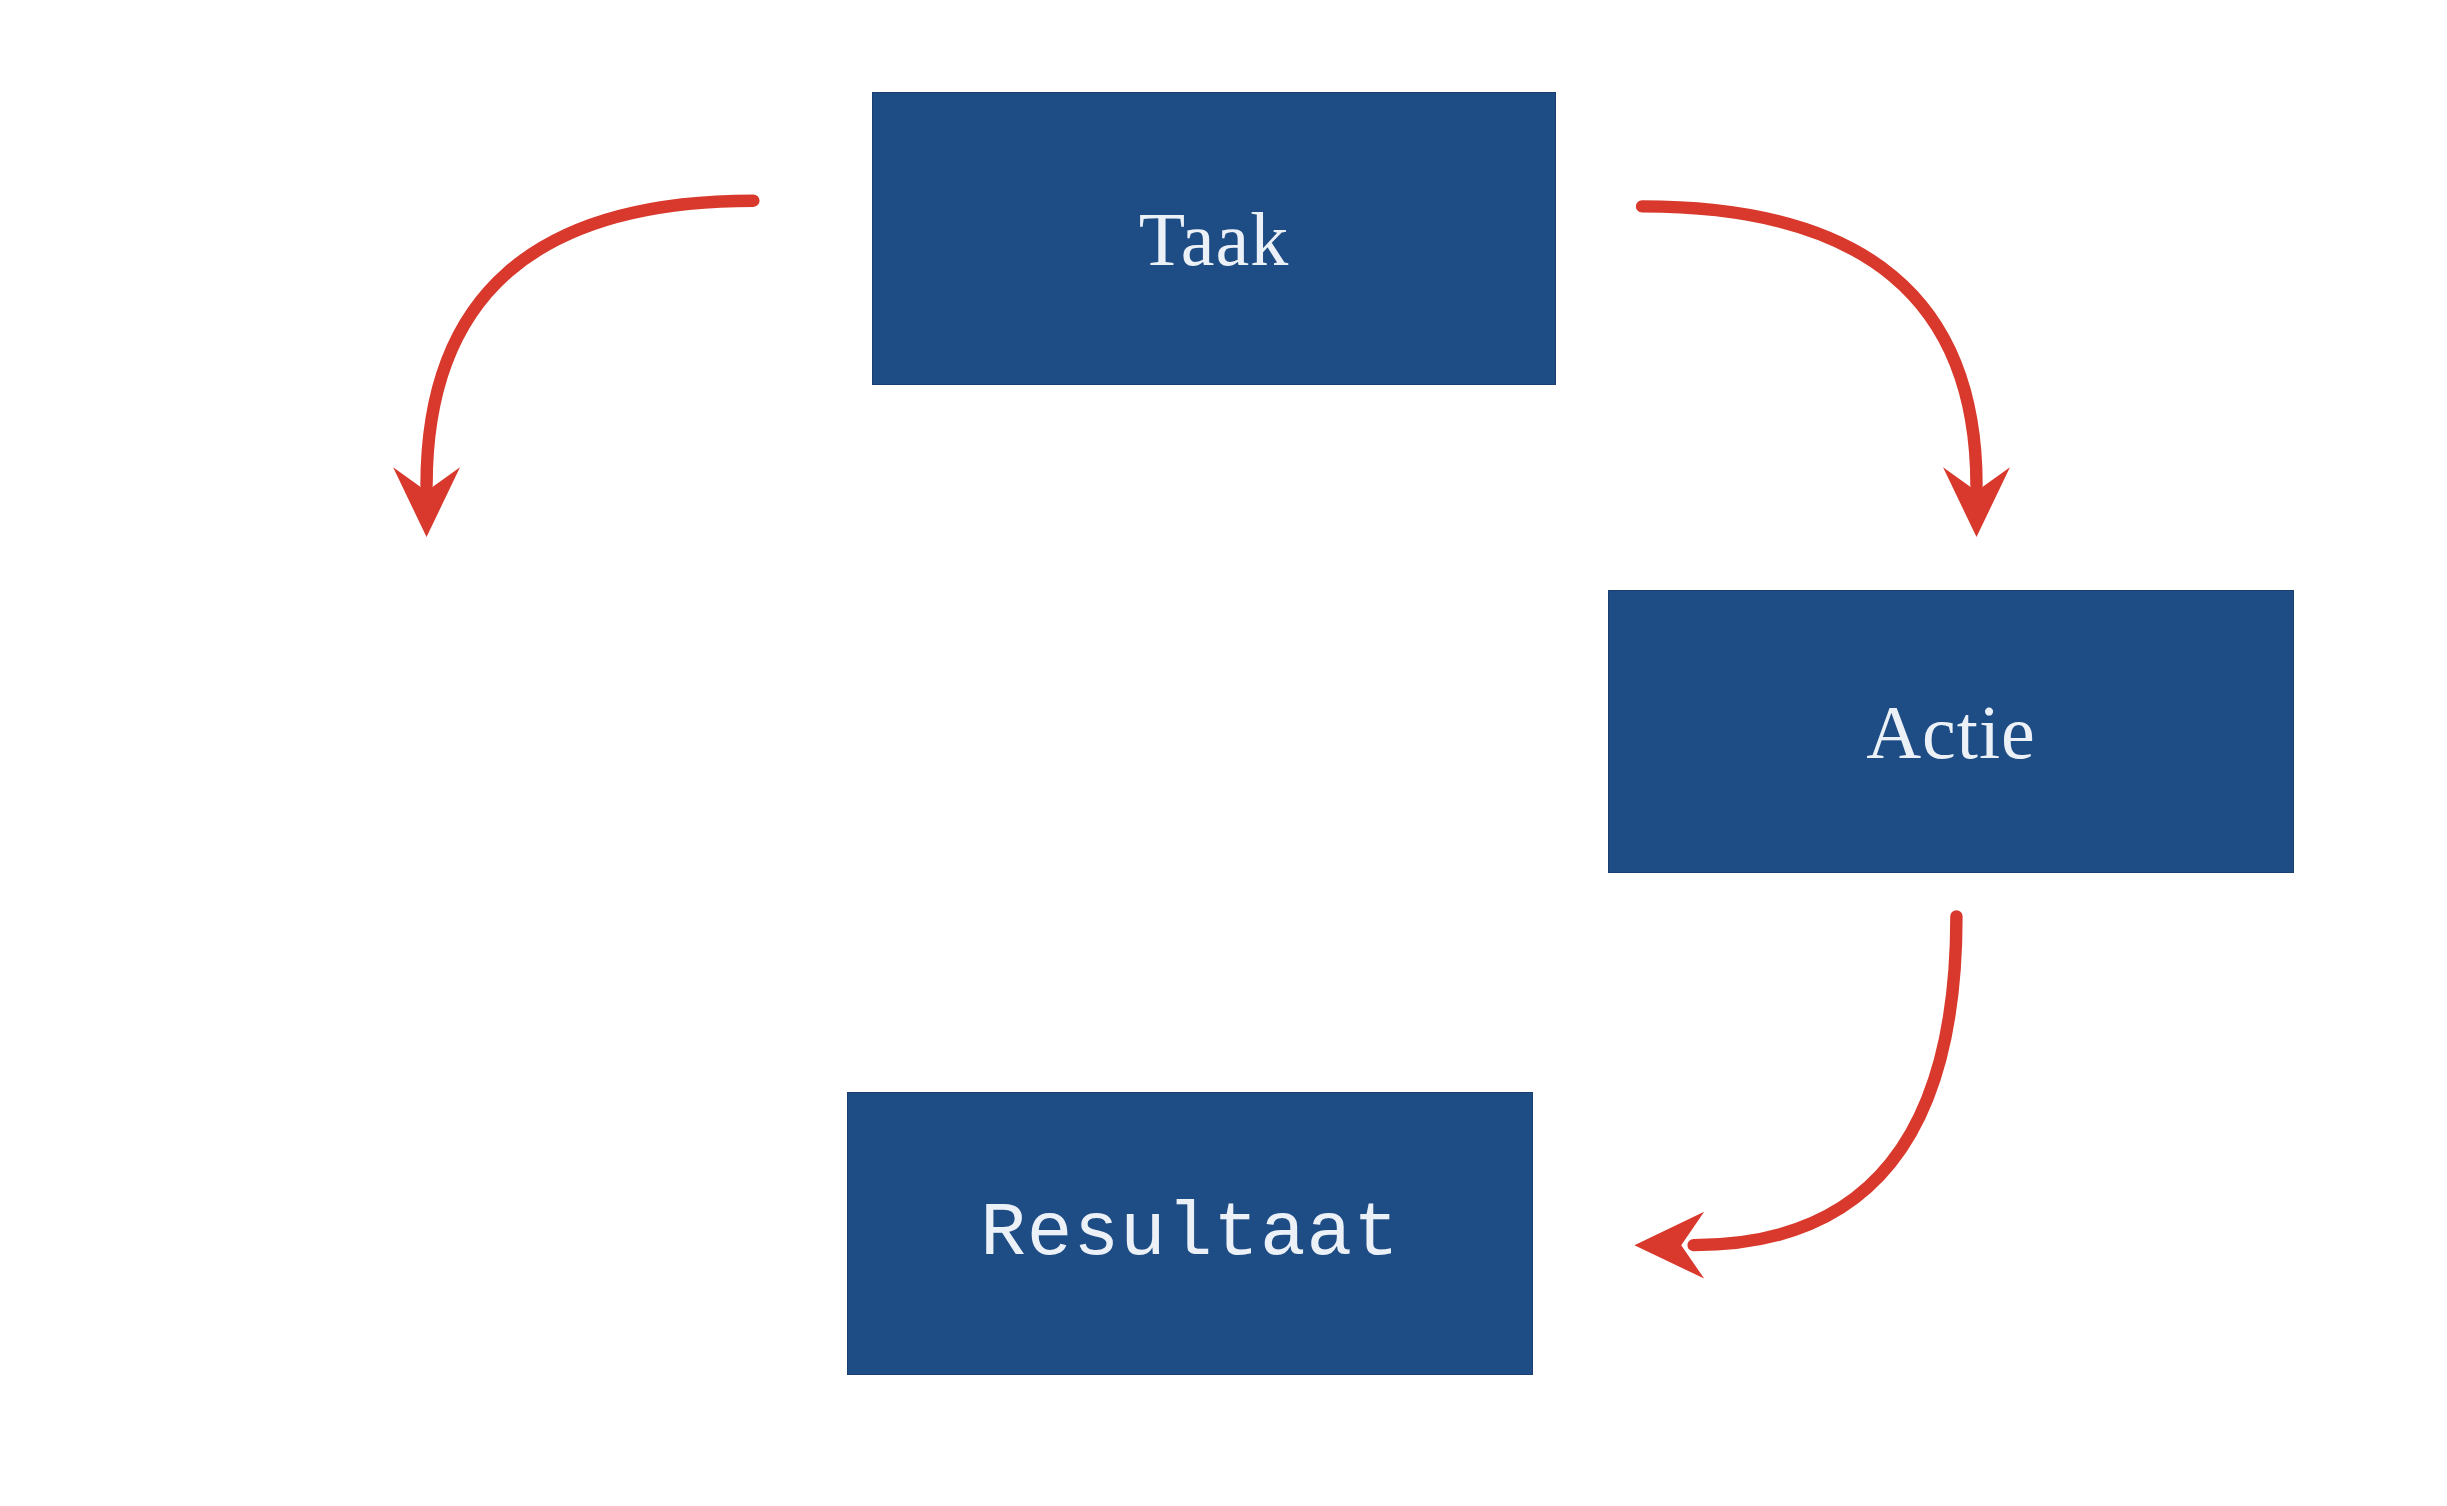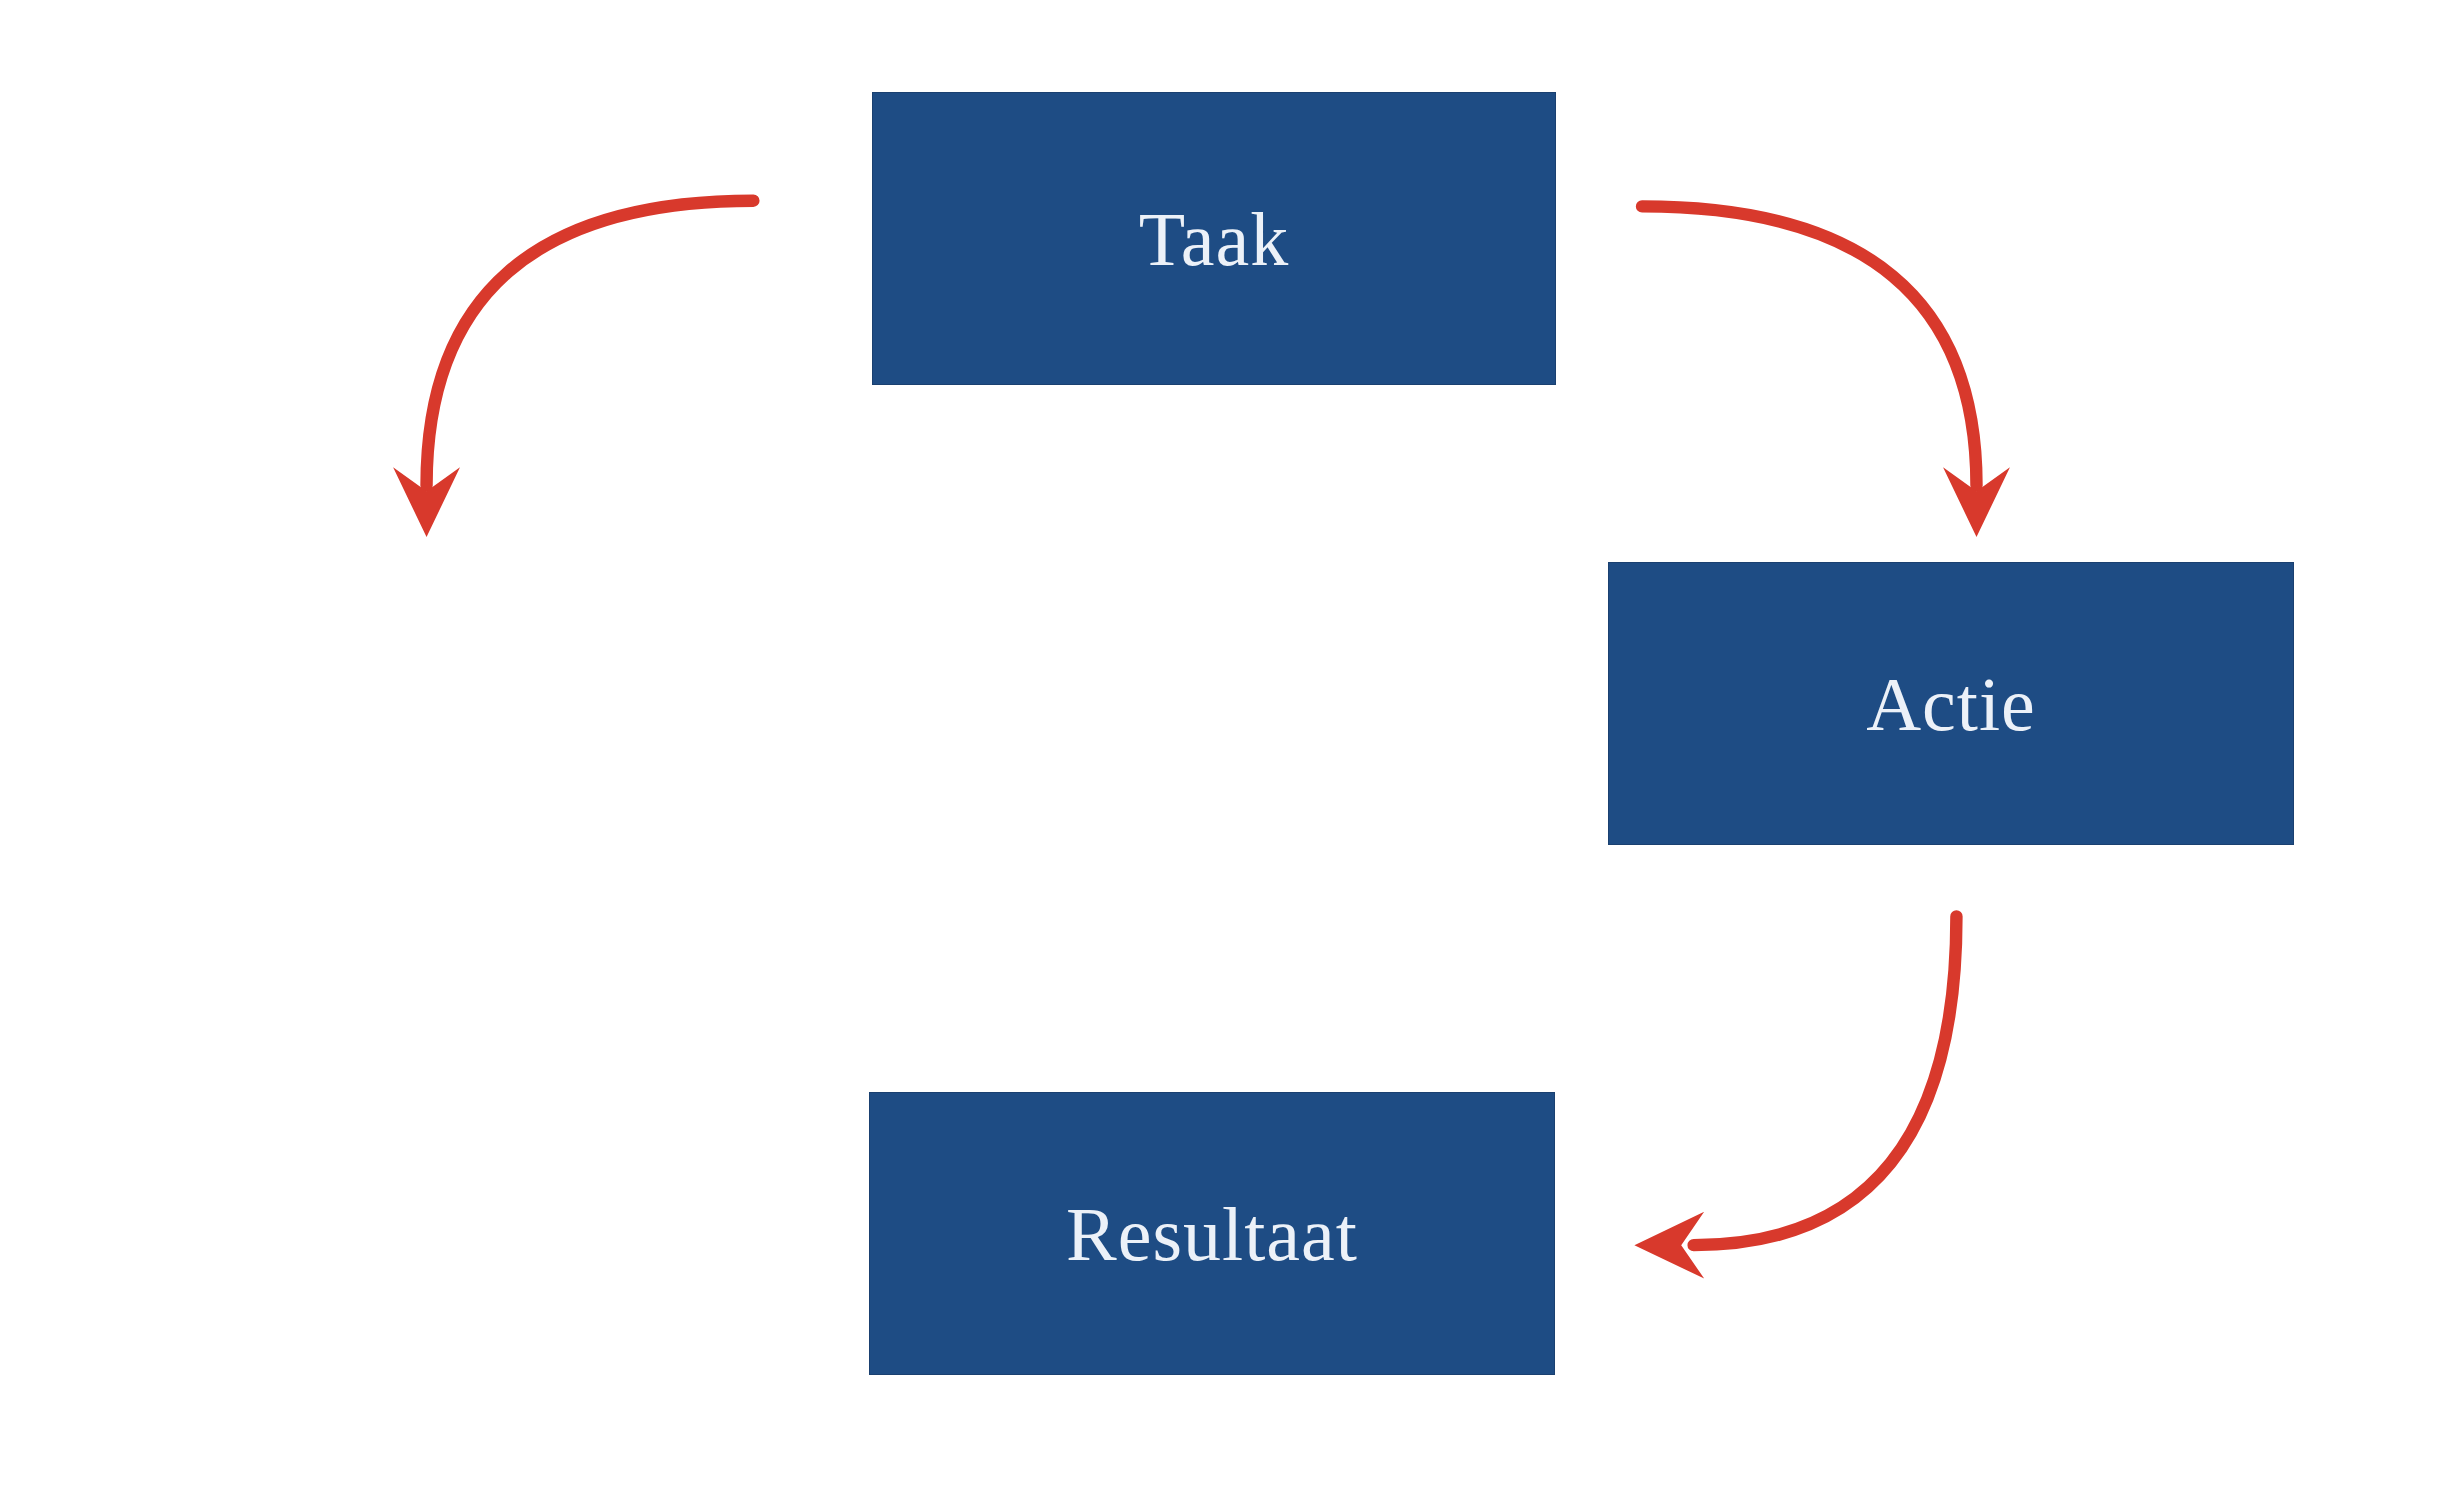--- a/index.html
+++ b/index.html
@@ -44,22 +44,22 @@
   }
   .node-label {
     color: var(--text, #ECF1F8);
     font-size: 76px;
     line-height: 1;
     letter-spacing: 1px;
     white-space: nowrap;
   }
   .node-taak      { left: 872px;  top: 92px;   width: 684px; height: 293px; }
   .node-situatie  { left: 148px;  top: 599px;  width: 686px; height: 283px; }
-  .node-actie     { left: 1608px; top: 562px;  width: 686px; height: 283px; }
-  .node-resultaat { left: 869px;  top: 1092px; width: 686px; height: 283px; }
+  .node-actie     { left: 1608px; top: 590px;  width: 686px; height: 283px; }
+  .node-resultaat { left: 847px;  top: 1092px; width: 686px; height: 283px; font-family: Liberation Mono, monospace; }
 </style>
 </head>
 <body>
 
 <div class="stage">
 
   <svg class="edges" viewBox="0 0 2560 1576" xmlns="http://www.w3.org/2000/svg">
     <g>
       <path class="edge-path" d="M 788 210 Q 446 210 446 508"></path>
       <polygon class="edge-head" points="446,562 481,489 446,514 411,489"></polygon>

